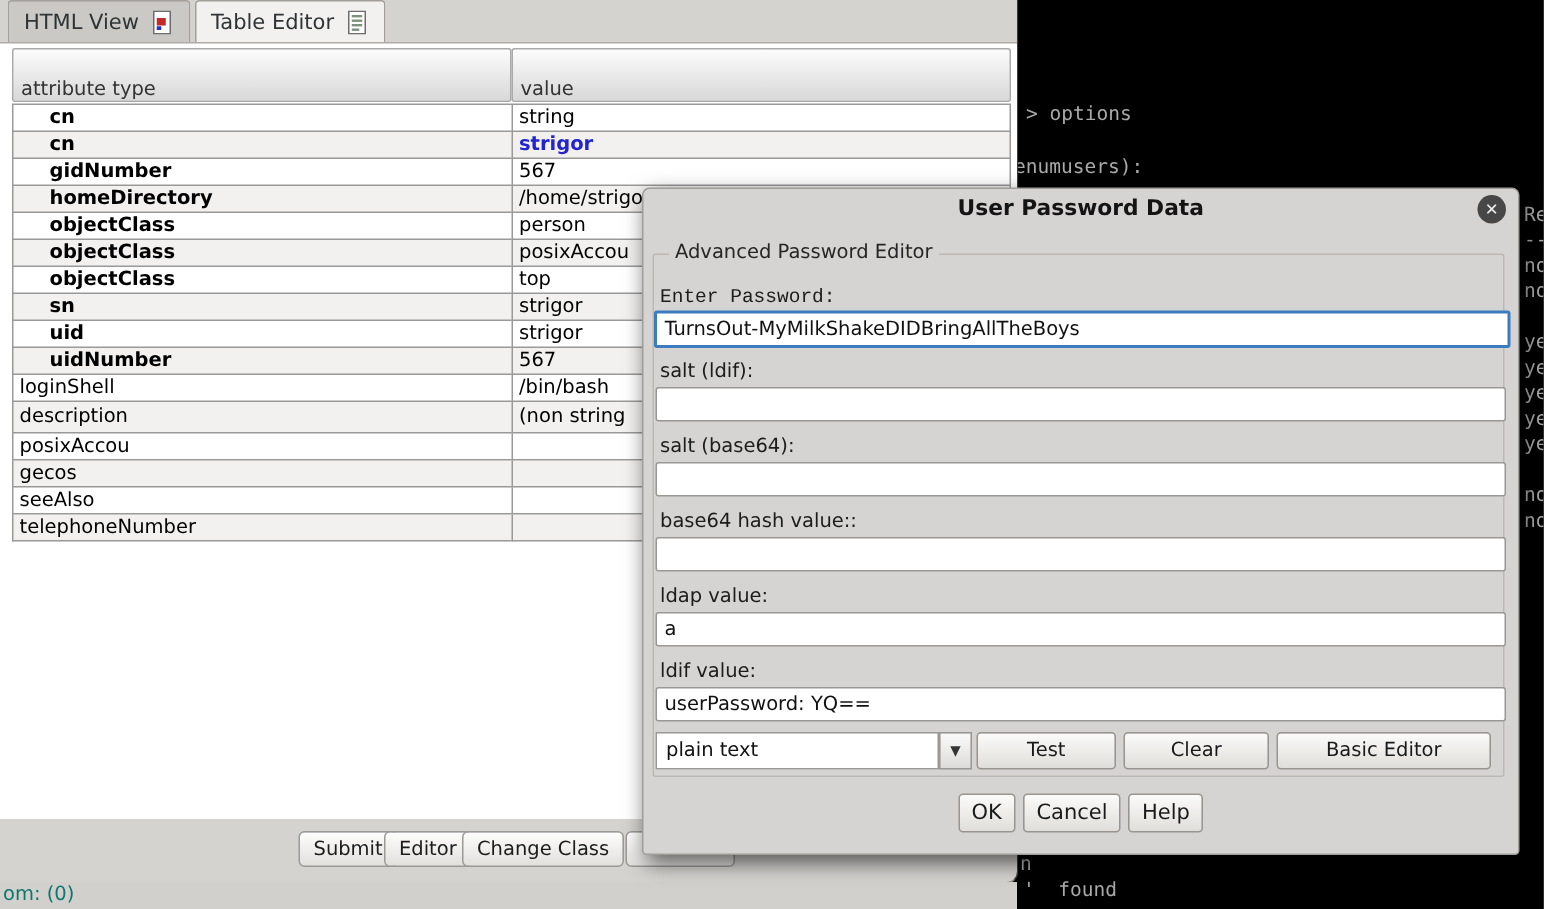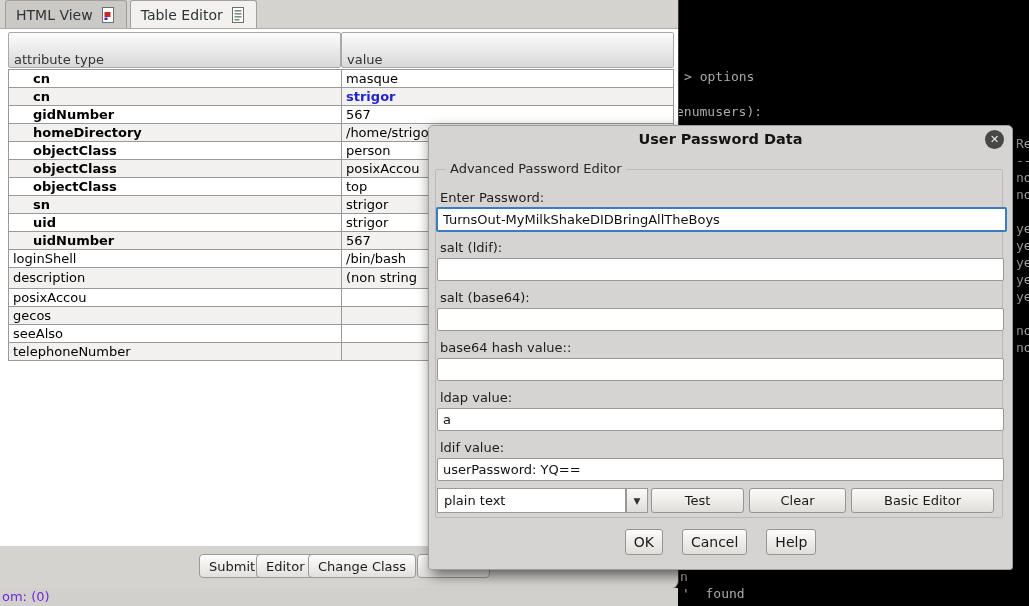--- a/index.html
+++ b/index.html
@@ -41,21 +41,21 @@
   .tcell.attr{width:333px;}
   .tcell.val{width:333px;border-right:1px solid #999;}
   .tcell.b{font-weight:bold;padding-left:24px;}
   .tcell.link{color:#2224d0;font-weight:bold;}
 
   
   .wbtn{position:absolute;height:24px;background:linear-gradient(#fdfdfd,#e2e0dd);
         border:1px solid #9c9a97;border-radius:4px;font-size:13px;color:#1c1c1c;
         font-family:"DejaVu Sans",sans-serif;padding:0 9px;}
   .status-bar{position:absolute;left:0;top:588px;width:678px;height:18px;background:#d2d0cd;
-              font-size:13px;color:#6d28d9;line-height:17px;padding-left:2px;box-sizing:border-box;}
+              font-size:13px;color:#0f766e;line-height:17px;padding-left:2px;box-sizing:border-box;}
 
   
   .dialog{position:absolute;left:428px;top:125px;width:585px;height:445px;background:#d6d4d2;
           border:1px solid #9f9d9a;border-radius:5px 5px 3px 3px;
           box-shadow:3px 5px 14px rgba(0,0,0,0.6);box-sizing:border-box;}
   .dialog-title{position:absolute;top:5px;left:0;width:100%;text-align:center;
                 font-weight:bold;font-size:14.5px;color:#141414;}
   .close-btn{position:absolute;top:4px;right:8px;width:19px;height:19px;border-radius:50%;
              background:#474747;color:#ededed;display:flex;align-items:center;
              justify-content:center;font-size:11px;cursor:default;}
@@ -73,21 +73,21 @@
                  color:#111;}
   .scheme-arrow{position:absolute;left:197px;top:362px;width:22px;height:25px;
                 background:linear-gradient(#fafafa,#dddcd9);border:1px solid #9a9894;
                 text-align:center;font-size:9px;line-height:25px;color:#333;box-sizing:border-box;}
   .dlg-btn{position:absolute;top:362px;height:25px;background:linear-gradient(#fbfbfa,#e0deda);
            border:1px solid #98948f;border-radius:3px;font-size:13px;color:#1a1a1a;
            font-family:"DejaVu Sans",sans-serif;}
   .dlg-btn.test{left:222px;width:93px;}
   .dlg-btn.clear{left:320px;width:97px;}
   .dlg-btn.basic{left:422px;width:143px;}
-  .footer{position:absolute;top:403px;left:0;width:100%;display:flex;justify-content:center;gap:19px;}
+  .footer{position:absolute;top:403px;left:0;width:100%;display:flex;justify-content:center;gap:5px;}
   .footer button{height:26px;background:linear-gradient(#fbfbfa,#e0deda);border:1px solid #98948f;
                  border-radius:3px;font-size:14px;color:#1a1a1a;padding:0 8px;
                  font-family:"DejaVu Sans",sans-serif;}
 </style>
 </head>
 <body>
 
 <div class="desktop">
 
   <div id="terminal">
@@ -135,21 +135,21 @@
 
     <div class="content">
       <div class="attr-table">
         <div class="thead">
           <div class="hcell attr">attribute type</div>
           <div class="hcell val">value</div>
         </div>
         <div class="tbody" id="tbody">
             <div class="trow">
               <div class="tcell attr b">cn</div>
-              <div class="tcell val">masque</div>
+              <div class="tcell val">string</div>
             </div>
             <div class="trow alt">
               <div class="tcell attr b">cn</div>
               <div class="tcell val link">strigor</div>
             </div>
             <div class="trow">
               <div class="tcell attr b">gidNumber</div>
               <div class="tcell val">567</div>
             </div>
             <div class="trow alt">
@@ -218,21 +218,21 @@
 
   <div class="dialog">
     <div class="dialog-title">User Password Data</div>
     <div class="close-btn">✕</div>
 
     <div class="grp">
       <div class="grp-legend">Advanced Password Editor</div>
     </div>
 
     <div id="dlg-fields">
-        <div class="fld-label" style="top: 64px;">Enter Password:</div>
+        <div class="fld-label" style="top: 64px; font-family: Liberation Mono, monospace;">Enter Password:</div>
         <input type="text" class="fld-input focused" value="TurnsOut-MyMilkShakeDIDBringAllTheBoys" style="top: 81px;">
         <div class="fld-label" style="top: 114px;">salt (ldif):</div>
         <input type="text" class="fld-input" style="top: 132px;">
         <div class="fld-label" style="top: 164px;">salt (base64):</div>
         <input type="text" class="fld-input" style="top: 182px;">
         <div class="fld-label" style="top: 214px;">base64 hash value::</div>
         <input type="text" class="fld-input" style="top: 232px;">
         <div class="fld-label" style="top: 264px;">ldap value:</div>
         <input type="text" class="fld-input" value="a" style="top: 282px;">
         <div class="fld-label" style="top: 314px;">ldif value:</div>

